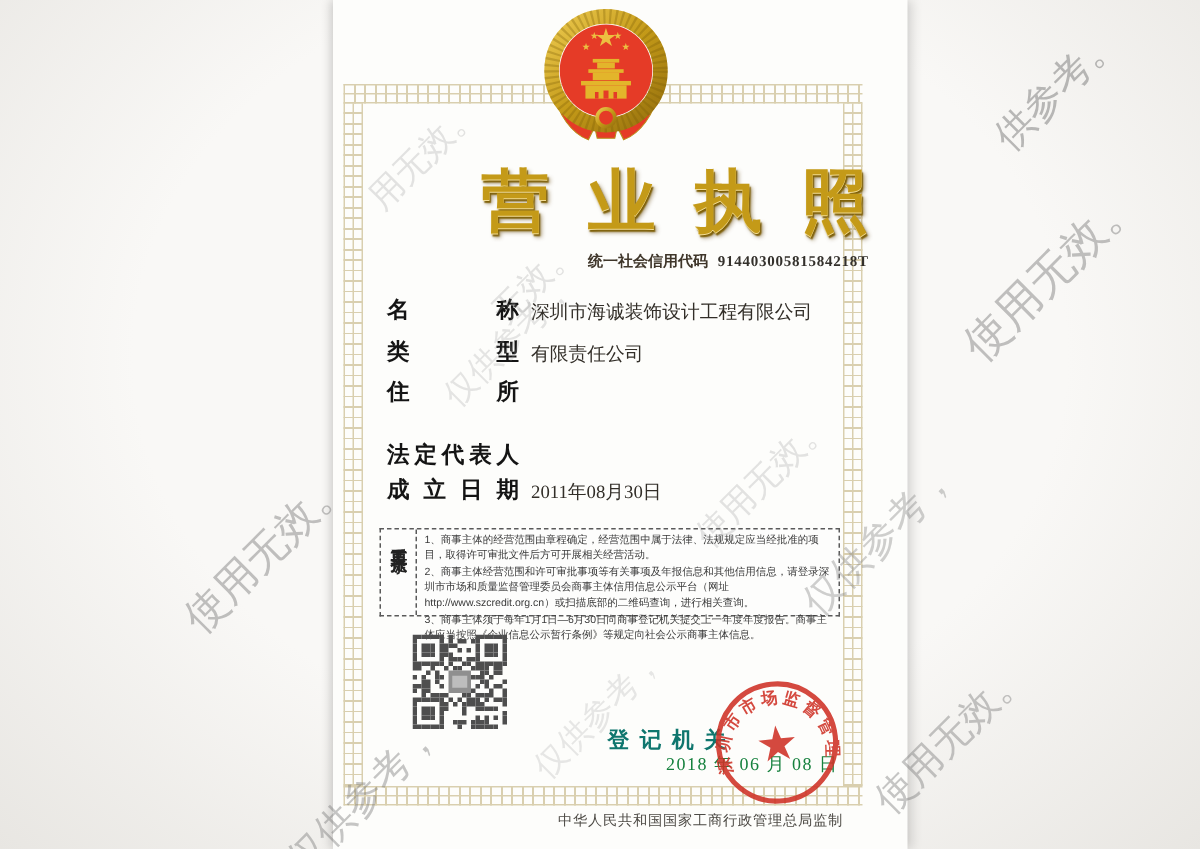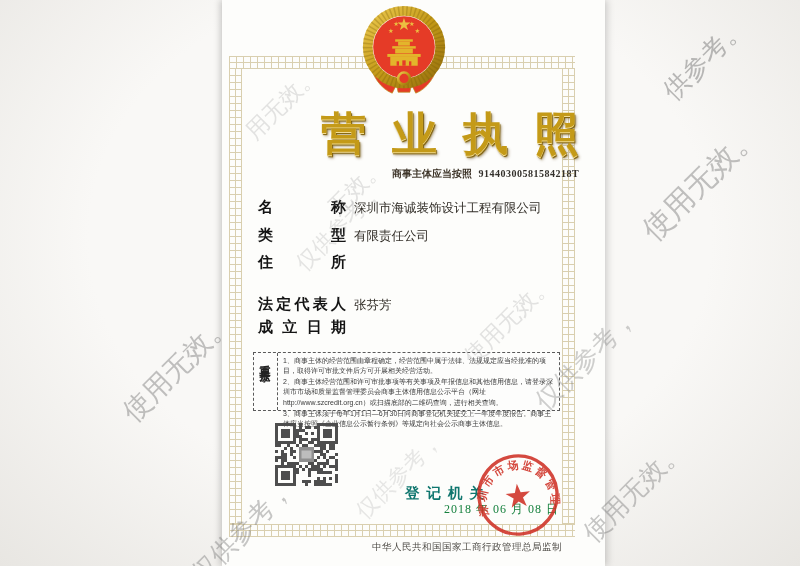--- a/index.html
+++ b/index.html
@@ -110,41 +110,41 @@
       </g>
       <rect x="48.3" y="57.5" width="3.4" height="5.5" fill="#e53b27"></rect>
       <rect x="42.5" y="58.5" width="2.4" height="4.5" fill="#e53b27"></rect>
       <rect x="55.1" y="58.5" width="2.4" height="4.5" fill="#e53b27"></rect>
       <circle cx="50" cy="76" r="6" fill="#e53b27" stroke="url(#gold)" stroke-width="2.6"></circle>
     </svg>
 
     <div class="title">营业执照</div>
 
     <div class="credit-line">
-      <span class="lab">商事主体应当按照</span>
+      <span class="lab">统一社会信用代码</span>
       <span class="code">91440300581584218T</span>
     </div>
 
     <div class="frow" style="top:198px">
       <span class="flab">名称</span>
       <span class="fval">深圳市海诚装饰设计工程有限公司</span>
     </div>
     <div class="frow" style="top:226px">
       <span class="flab">类型</span>
       <span class="fval">有限责任公司</span>
     </div>
     <div class="frow" style="top:253px">
       <span class="flab">住所</span>
     </div>
     <div class="frow" style="top:295px">
       <span class="flab">法定代表人</span>
-      <span class="fval">张芬芳</span>
     </div>
     <div class="frow" style="top:318px">
       <span class="flab">成立日期</span>
+      <span class="fval">2011年08月30日</span>
     </div>
 
     <div class="notice">
       <div class="notice-side">重要提示</div>
       <div class="notice-body">
         <p>1、商事主体的经营范围由章程确定，经营范围中属于法律、法规规定应当经批准的项目，取得许可审批文件后方可开展相关经营活动。</p>
         <p>2、商事主体经营范围和许可审批事项等有关事项及年报信息和其他信用信息，请登录深圳市市场和质量监督管理委员会商事主体信用信息公示平台（网址http://www.szcredit.org.cn）或扫描底部的二维码查询，进行相关查询。</p>
         <p>3、商事主体须于每年1月1日—6月30日向商事登记机关提交上一年度年度报告。商事主体应当按照《企业信息公示暂行条例》等规定向社会公示商事主体信息。</p>
       </div>
     </div>

